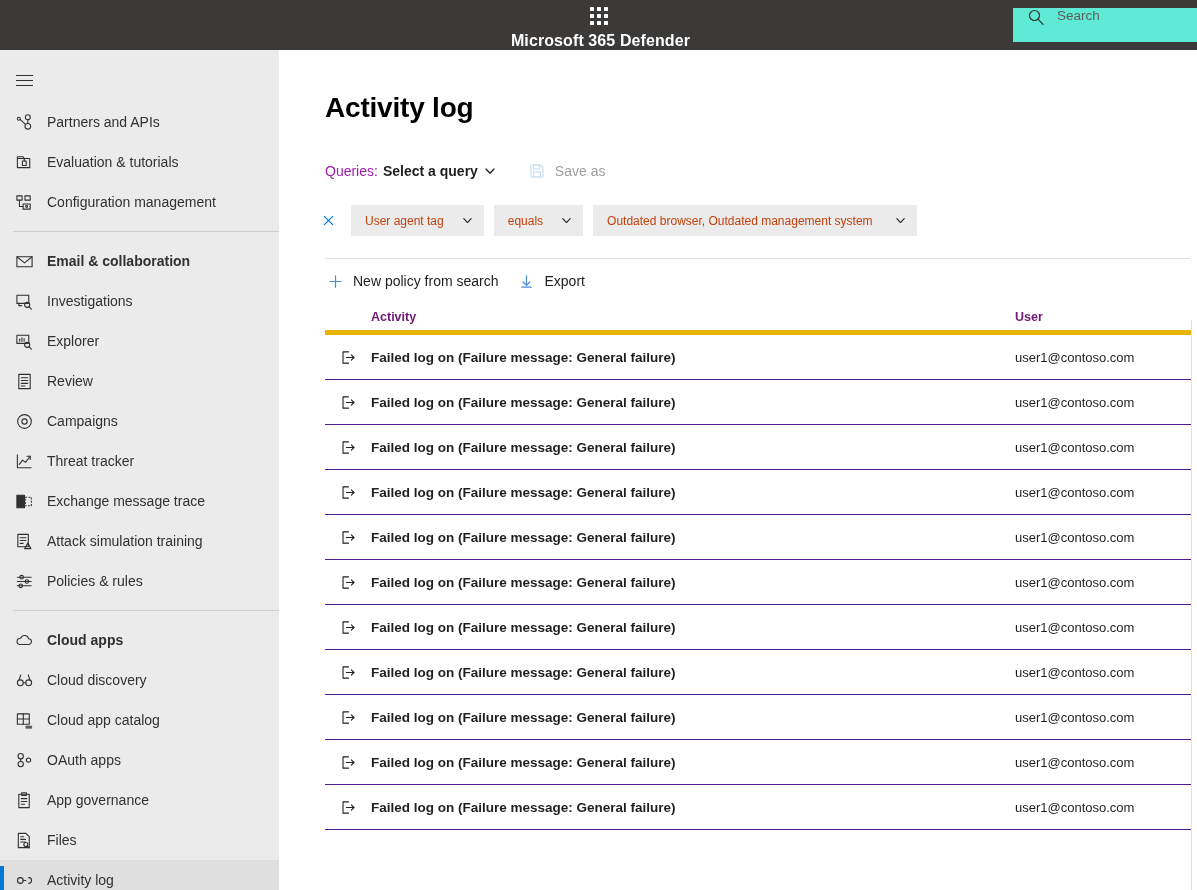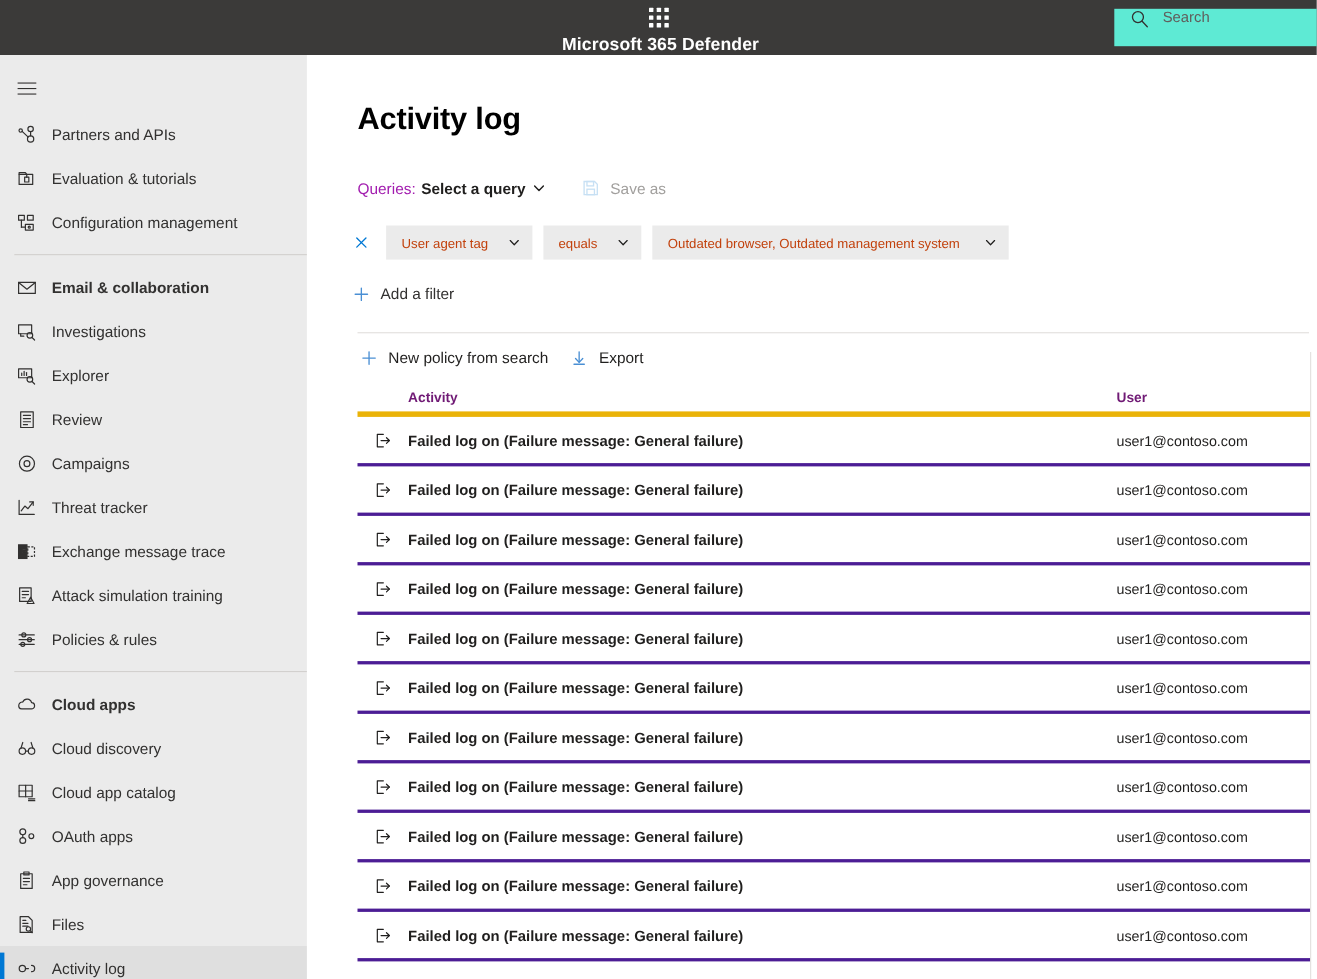--- a/index.html
+++ b/index.html
@@ -149,21 +149,21 @@
   .thead {
     display: flex; align-items: center; height: 32px;
     font-size: 12.5px; font-weight: bold; color: #701a75;
     border-bottom: 5px solid #eab308;
   }
   .col-icon { width: 46px; flex: 0 0 46px; }
   .col-activity { flex: 1 1 auto; }
   .col-user { width: 176px; flex: 0 0 176px; }
   .trow {
     display: flex; align-items: center; height: 45px;
-    border-bottom: 3px solid #4c1d95; cursor: pointer;
+    border-bottom: 1px solid #4c1d95; cursor: pointer;
   }
   .row-icon {
     width: 46px; flex: 0 0 46px; display: flex; align-items: center; justify-content: center;
     color: #201f1e;
   }
   .row-activity {
     flex: 1 1 auto; font-size: 13.5px; font-weight: bold; color: #201f1e;
   }
   .row-user {
     width: 176px; flex: 0 0 176px; font-size: 13px; color: #201f1e;
@@ -501,29 +501,20 @@
     <span class="pill pill-wide">
       <span class="ptxt">Outdated browser, Outdated management system</span>
       <span class="pchev">
         <svg viewBox="0 0 12 12" width="11" height="11" fill="none" stroke="#201f1e" stroke-width="1.2">
           <polyline points="2,4 6,8.2 10,4" stroke-linecap="round" stroke-linejoin="round"></polyline>
         </svg>
       </span>
     </span>
   </div>
 
-  <div class="add-filter">
-    <span class="plus">
-      <svg viewBox="0 0 16 16" width="15" height="15" fill="none" stroke="#4a8fd4" stroke-width="1.3">
-        <line x1="8" y1="2" x2="8" y2="14" stroke-linecap="round"></line>
-        <line x1="2" y1="8" x2="14" y2="8" stroke-linecap="round"></line>
-      </svg>
-    </span>
-    <span class="lbl">Add a filter</span>
-  </div>
 
   <div class="toolbar-divider"></div>
 
   <div class="command-bar">
     <span class="cmd">
       <span class="cico">
         <svg viewBox="0 0 16 16" width="15" height="15" fill="none" stroke="#4a8fd4" stroke-width="1.3">
           <line x1="8" y1="2" x2="8" y2="14" stroke-linecap="round"></line>
           <line x1="2" y1="8" x2="14" y2="8" stroke-linecap="round"></line>
         </svg>

